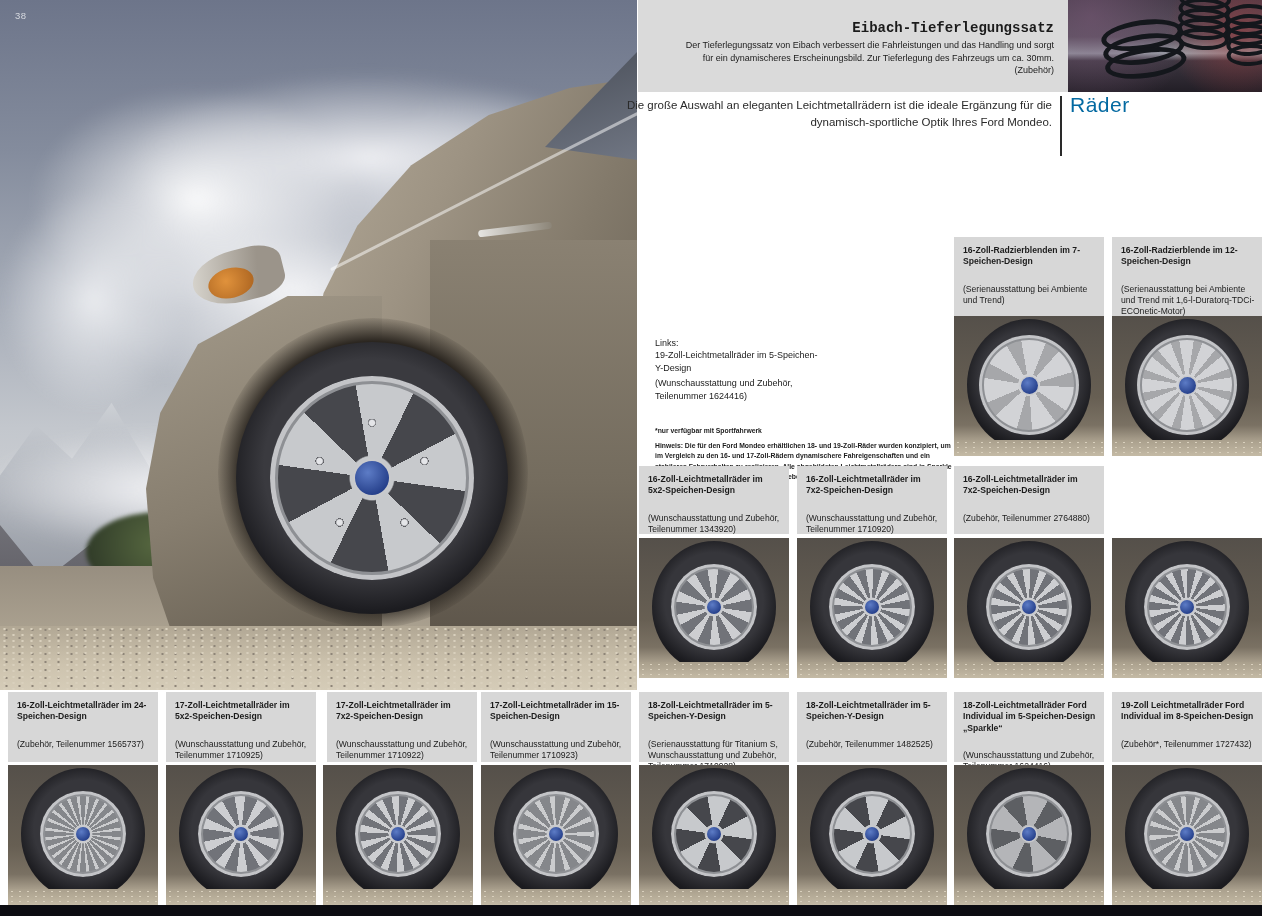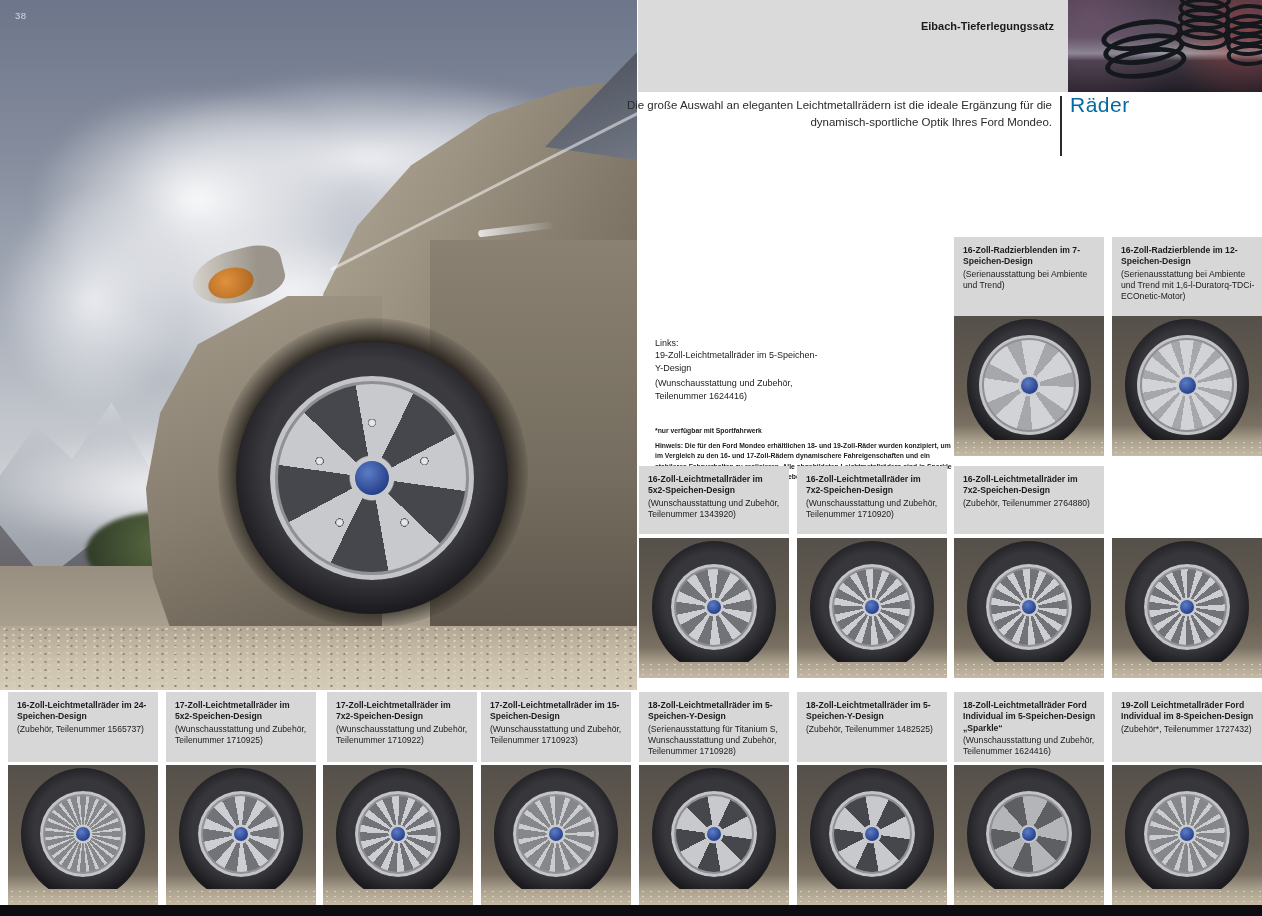--- a/index.html
+++ b/index.html
@@ -68,21 +68,21 @@
     background:
       radial-gradient(#d9d0bd 1px, transparent 1.6px),
       radial-gradient(#8e8578 1px, transparent 1.6px),
       linear-gradient(180deg,#b1a794,#cdc3ae 60%,#d5ccb8);
     background-size:9px 6px,13px 8px,100% 100%;}
   .page-num{position:absolute;left:15px;top:10px;font-size:9.5px;color:#d6d9df;letter-spacing:.5px;}
 
   
   .eibach-box{position:absolute;left:638px;top:0;width:430px;height:92px;background:#dadada;
     box-sizing:border-box;padding:20px 14px 0 40px;text-align:right;}
-  .eibach-box h3{margin:0 0 3px 0;font-size:11px;font-weight:bold;}
+  .eibach-box h3{margin:0 0 3px 0;font-size:14px;font-weight:bold;font-family:Liberation Mono, monospace;}
   .eibach-box p{margin:0;font-size:9px;line-height:1.4;}
   .spring-photo{position:absolute;left:1068px;top:0;width:194px;height:92px;overflow:hidden;
     background:
       radial-gradient(circle at 88% 35%, rgba(168,62,62,.55), rgba(168,62,62,0) 40%),
       radial-gradient(circle at 12% 18%, rgba(120,88,118,.6), rgba(120,88,118,0) 55%),
       linear-gradient(180deg,#433a47 0%,#57505c 40%,#9aa0a8 58%,#3c3640 66%,#221e26 100%);}
   .spring{position:absolute;display:flex;flex-direction:column;}
   .spring i{display:block;width:100%;height:22px;border:4px solid #14171c;border-radius:50%;
     box-sizing:border-box;margin-top:-12px;}
   .spring i:first-child{margin-top:0;}
@@ -100,21 +100,21 @@
   .links-block{position:absolute;left:655px;top:337px;width:165px;font-size:9px;line-height:1.38;}
   .links-block .b{font-weight:normal;}
   .links-block .r{margin-top:3px;}
   .footnote{position:absolute;left:655px;top:426px;width:300px;font-size:6.8px;line-height:1.5;font-weight:bold;}
   .footnote .note{margin-top:5px;}
 
   
   .cap{position:absolute;width:150px;background:#d7d7d7;box-sizing:border-box;
     padding:8px 7px 0 9px;font-size:8.6px;line-height:1.32;}
   .cap .t{font-weight:bold;}
-  .cap .d{margin-top:1px;}
+  .cap .d{margin-top:16px;}
   .cap.h75{height:86px}.cap.h68{height:68px}.cap.h70{height:70px}
 
   .wheel-photo{position:absolute;width:150px;height:140px;overflow:hidden;
     background:linear-gradient(180deg,#55504a 0%,#675f53 58%,#7a7163 78%,#a59b89 88%,#b7ad99 100%);}
   .wheel-photo .tire{left:13px;top:3px;width:124px;height:132px;
     background:radial-gradient(circle at 50% 46%,#36363b 52%,#1b1b1f 70%,#101013 100%);}
   .wheel-photo .rim{width:86px;height:86px;box-shadow:inset 0 0 0 3px #c3c4c7, inset 0 0 0 5px #8e9094;}
   .wheel-photo.cover .rim{width:100px;height:100px;}
   .wheel-photo .hub{box-shadow:0 0 0 1.5px #c9cacd;}
   .wheel-photo .grit{position:absolute;left:0;bottom:0;width:100%;height:16px;
@@ -149,20 +149,21 @@
         <div class="lugs"></div>
         <div class="hub"></div>
       </div>
     </div>
     <div class="gravel-front"></div>
     <span class="page-num">38</span>
   </div>
 
   <div class="eibach-box">
     <h3>Eibach-Tieferlegungssatz</h3>
+    <p>Der Tieferlegungssatz von Eibach verbessert die Fahrleistungen und das Handling und sorgt für ein dynamischeres Erscheinungsbild. Zur Tieferlegung des Fahrzeugs um ca. 30mm. (Zubehör)</p>
   </div>
   <div class="spring-photo">
     <div class="spring s1">
         <i></i>
         <i></i>
         <i></i>
         <i></i>
         <i></i>
       </div>
     <div class="spring s2">

